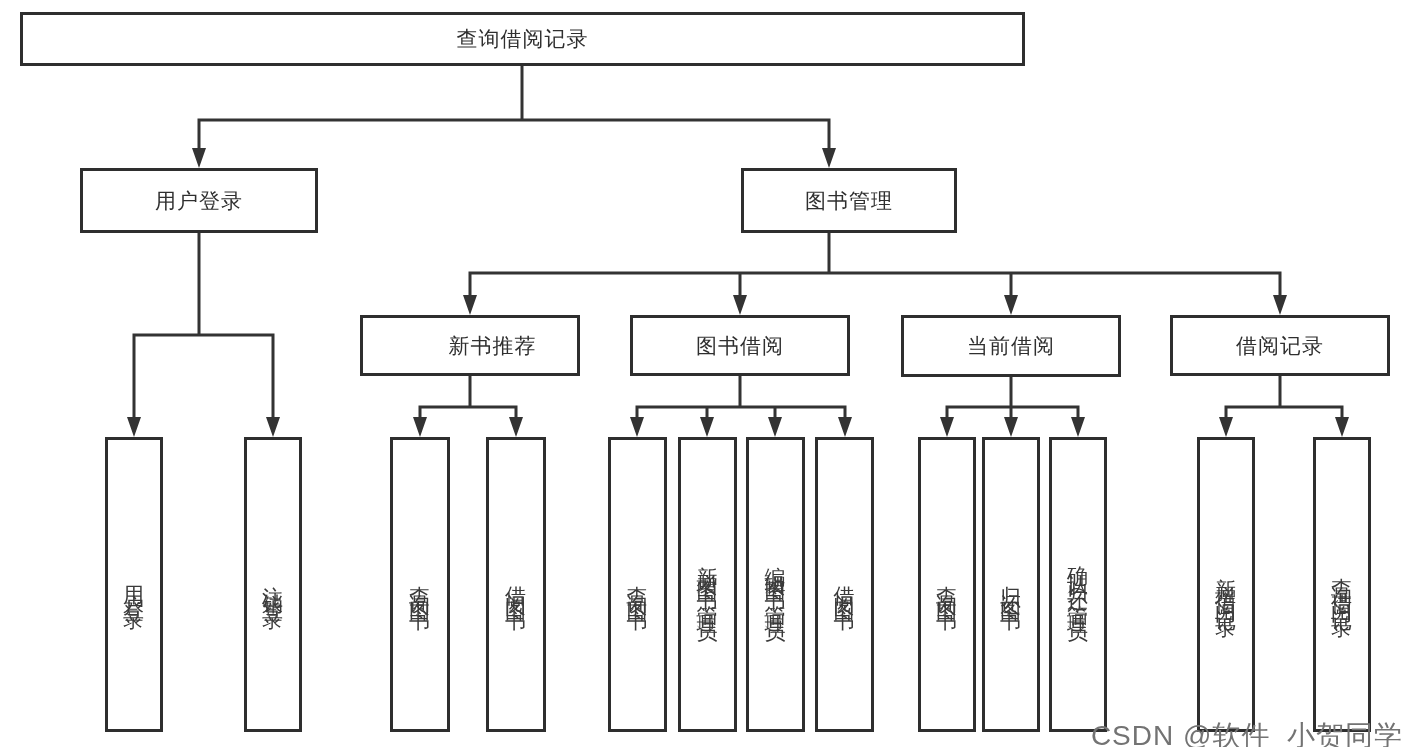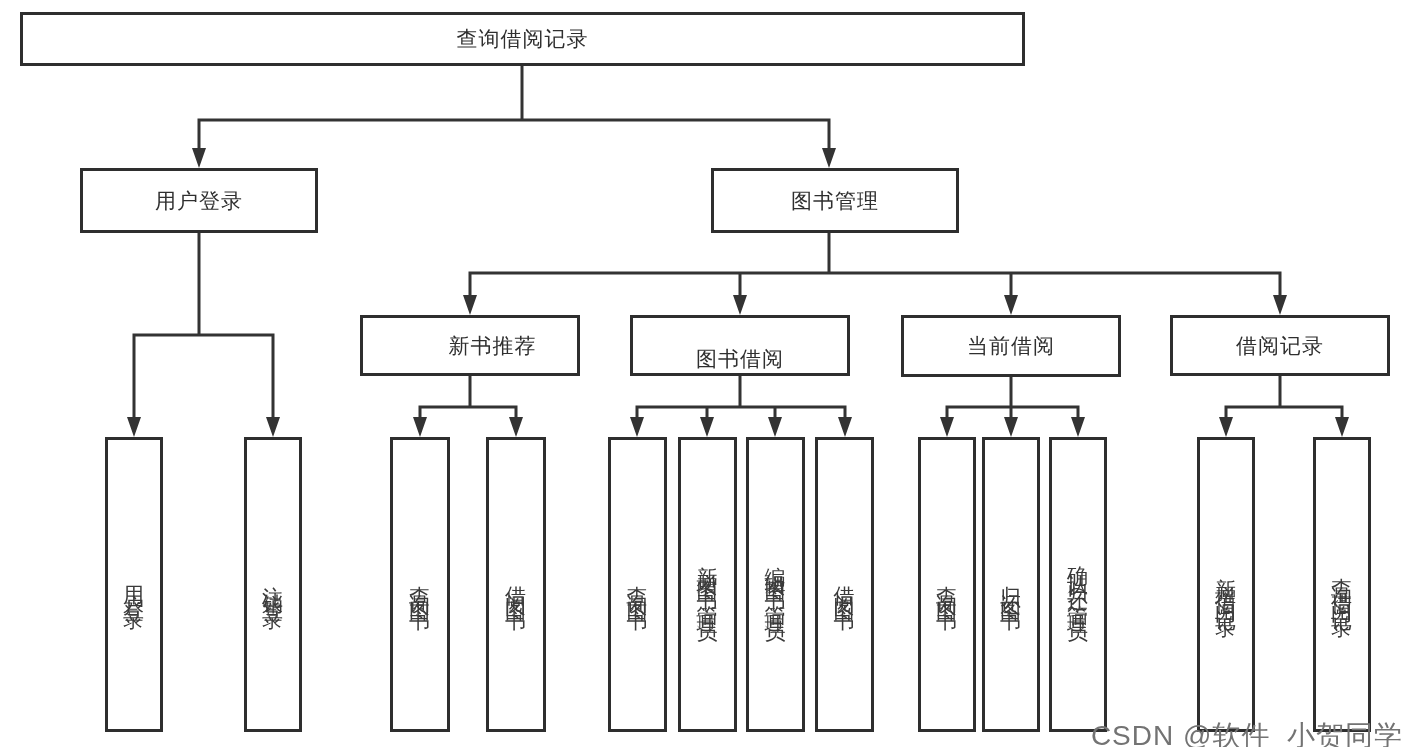--- a/index.html
+++ b/index.html
@@ -71,28 +71,28 @@
     </g>
   </svg>
 
   <div class="box hbox" style="left:20px; top:12px; width:1005px; height:54px;">
     <span>查询借阅记录</span>
   </div>
 
   <div class="box hbox" style="left:80px; top:168px; width:238px; height:65px;">
     <span>用户登录</span>
   </div>
-  <div class="box hbox" style="left:711px; top:168px; width:248px; height:65px;">
+  <div class="box hbox" style="left:741px; top:168px; width:216px; height:65px;">
     <span>图书管理</span>
   </div>
 
   <div class="box hbox" style="left:360px; top:315px; width:220px; height:61px;padding-left:45px;">
     <span>新书推荐</span>
   </div>
-  <div class="box hbox" style="left:630px; top:315px; width:220px; height:61px;align-items:flex-end;">
+  <div class="box hbox" style="left:630px; top:315px; width:220px; height:61px;">
     <span>图书借阅</span>
   </div>
   <div class="box hbox" style="left:901px; top:315px; width:220px; height:62px;">
     <span>当前借阅</span>
   </div>
   <div class="box hbox" style="left:1170px; top:315px; width:220px; height:61px;">
     <span>借阅记录</span>
   </div>
 
   <div class="box leaf" style="left:105px; top:437px; width:58px; height:295px;">

